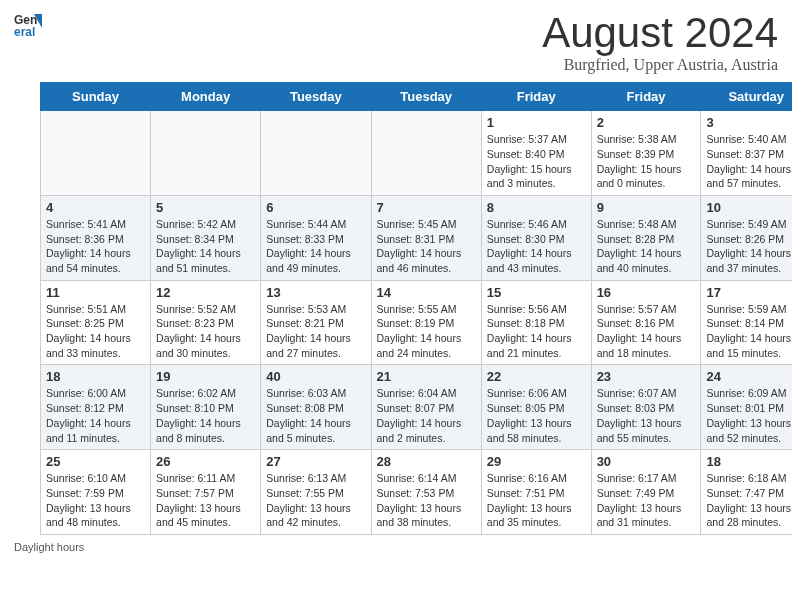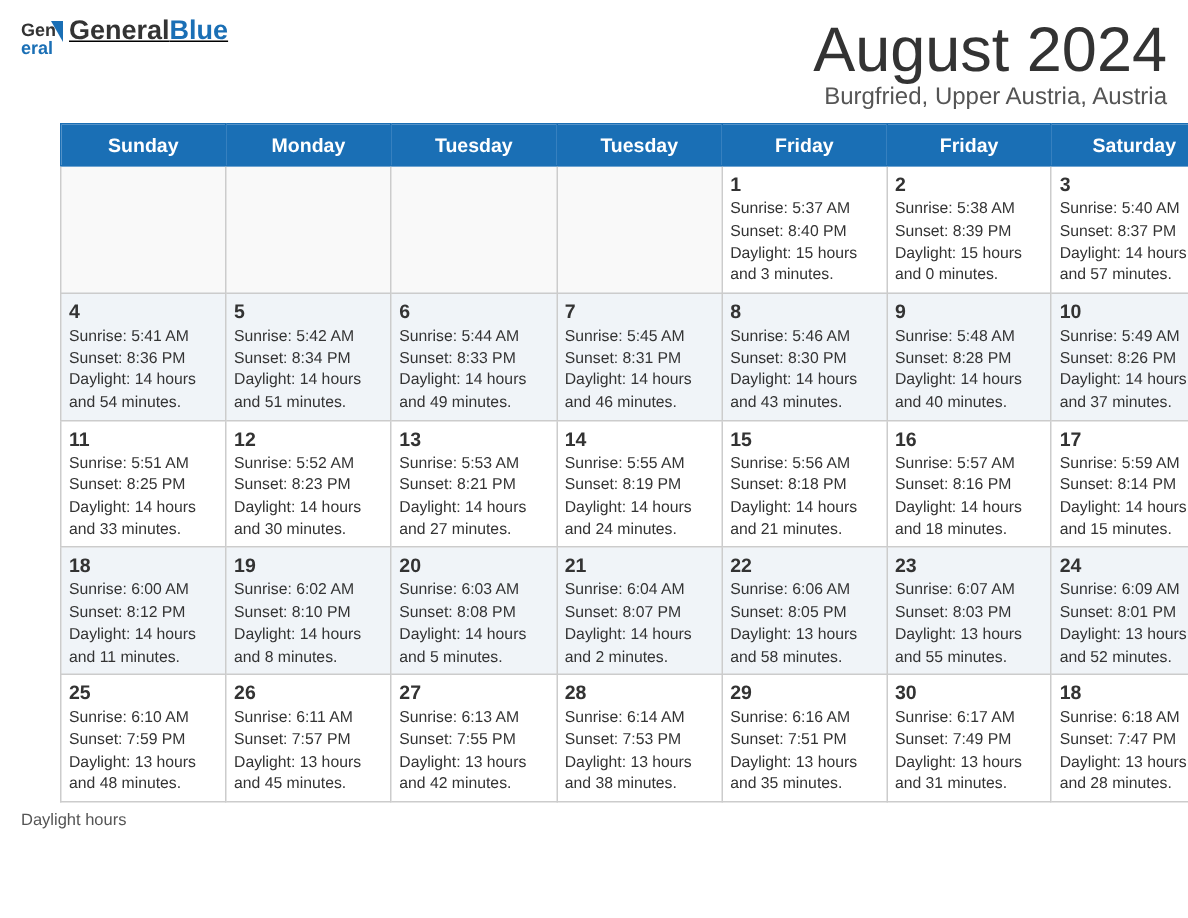--- a/index.html
+++ b/index.html
@@ -12,41 +12,41 @@
     }
     .header {
       display: flex;
       justify-content: space-between;
       align-items: flex-start;
       margin-bottom: 8px;
       padding: 0 4px;
     }
     .logo {
       display: flex;
-      align-items: flex-start;
+      align-items: center;
       gap: 4px;
-      text-decoration: underline;
     }
     .logo-icon {
       width: 28px;
       height: 28px;
     }
     .title-section {
       text-align: right;
     }
     .calendar-title {
       font-size: 42px;
       font-weight: normal;
       color: #333;
       line-height: 1.1;
       margin-left: 17px;
     }
     .calendar-subtitle {
       font-size: 16px;
       color: #555;
+      font-family: Liberation Serif, serif;
     }
     .calendar {
       width: 100%;
       border-collapse: collapse;
       margin-left: 30px;
     }
     .calendar th {
       background: #1a6fb5;
       color: #fff;
       text-align: center;
@@ -95,25 +95,20 @@
 </head>
 <body>
 
 <div class="header">
   <div class="logo">
     <svg class="logo-icon" viewBox="0 0 28 28" xmlns="http://www.w3.org/2000/svg">
       <text x="0" y="14" font-size="12" font-weight="bold" fill="#333">Gen</text>
       <text x="0" y="26" font-size="12" font-weight="bold" fill="#1a6fb5">eral</text>
       <polygon points="20,4 28,4 28,18" fill="#1a6fb5"></polygon>
     </svg>
-    <div>
-      <div>
-        <span style="font-size:18px;font-weight:bold;color:#333;">General</span><span style="font-size:18px;font-weight:bold;color:#1a6fb5;">Blue</span>
-      </div>
-    </div>
   </div>
   <div class="title-section">
     <div class="calendar-title">August 2024</div>
     <div class="calendar-subtitle">Burgfried, Upper Austria, Austria</div>
   </div>
 </div>
 
 <table class="calendar">
   <thead>
     <tr>
@@ -208,21 +203,21 @@
       <tr>
         <td>
           <span class="day-number">18</span>
           <div class="day-info">Sunrise: 6:00 AM<br>Sunset: 8:12 PM<br>Daylight: 14 hours and 11 minutes.</div>
         </td>
         <td>
           <span class="day-number">19</span>
           <div class="day-info">Sunrise: 6:02 AM<br>Sunset: 8:10 PM<br>Daylight: 14 hours and 8 minutes.</div>
         </td>
         <td>
-          <span class="day-number">20</span>
+          <span class="day-number">40</span>
           <div class="day-info">Sunrise: 6:03 AM<br>Sunset: 8:08 PM<br>Daylight: 14 hours and 5 minutes.</div>
         </td>
         <td>
           <span class="day-number">21</span>
           <div class="day-info">Sunrise: 6:04 AM<br>Sunset: 8:07 PM<br>Daylight: 14 hours and 2 minutes.</div>
         </td>
         <td>
           <span class="day-number">22</span>
           <div class="day-info">Sunrise: 6:06 AM<br>Sunset: 8:05 PM<br>Daylight: 13 hours and 58 minutes.</div>
         </td>

